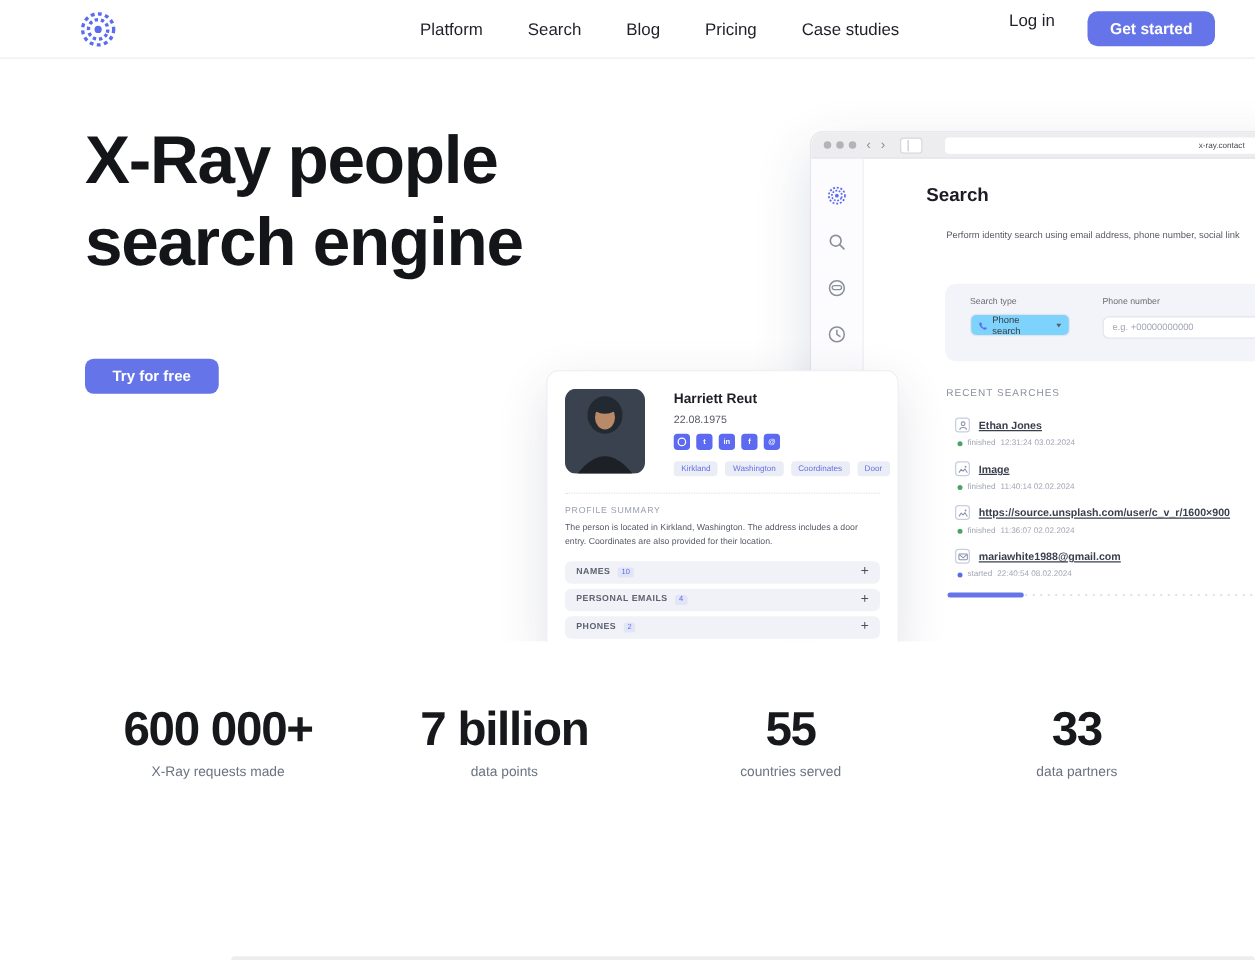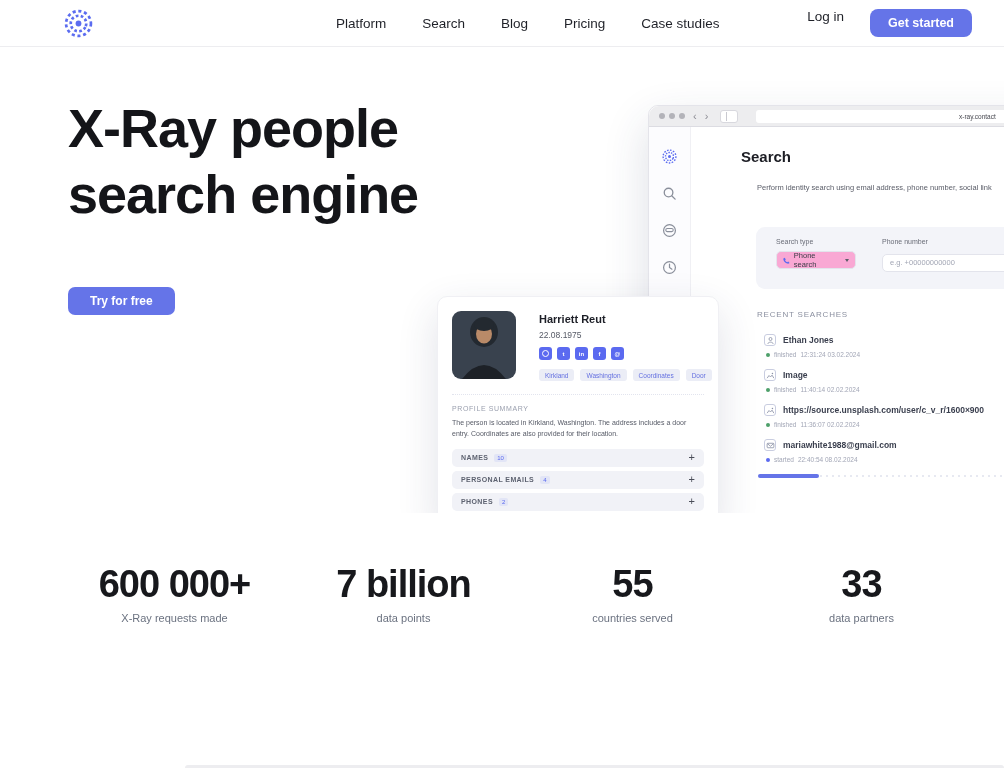--- a/index.html
+++ b/index.html
@@ -48,36 +48,36 @@
            border-right:1px solid #f0f0f4; display:flex; flex-direction:column; align-items:center;
            padding-top:22px; gap:22px; }
   .bside .sicon { width:15px; height:15px; cursor:pointer; }
 
   .bsearch-title { position:absolute; left:92px; top:42px; font-size:15px; font-weight:bold; color:#1c1d24; }
   .bsearch-desc { position:absolute; left:108px; top:77px; font-size:7.5px; color:#5a5d68; white-space:nowrap; }
 
   .bform { position:absolute; left:107px; top:121px; width:345px; height:62px; background:#f3f4f9;
            border-radius:9px; padding:11px 20px; display:flex; gap:26px; }
   .bform .flabel { font-size:7px; color:#6a6d78; margin-bottom:6px; }
-  .fdrop { width:80px; height:18px; background:#f9a8d4; border:1px solid #e3e4ec; border-radius:5px;
+  .fdrop { width:80px; height:18px; background:#7dd3fc; border:1px solid #e3e4ec; border-radius:5px;
            display:flex; align-items:center; padding:0 6px; gap:4px; cursor:pointer; }
   .fdrop span { font-size:7.5px; color:#3a3c46; }
   .caret { width:0; height:0; border-left:2.5px solid transparent; border-right:2.5px solid transparent;
            border-top:3px solid #5a5d68; margin-left:2px; }
   .finput { width:175px; height:18px; background:#fff; border:1px solid #e3e4ec; border-radius:5px;
             font-size:7.5px; color:#3a3c46; padding:0 7px; font-family:"Liberation Sans",sans-serif; }
   .finput::placeholder { color:#a2a6b4; }
 
   .recent-title { position:absolute; left:108px; top:204px; font-size:8px; letter-spacing:.8px; color:#8b90a0; }
   .rlist { position:absolute; left:115px; top:228px; width:310px; }
   .ritem { height:35px; }
   .rtop { display:flex; align-items:center; gap:7px; }
   .ricon { width:12px; height:12px; border:1px solid #c9cde0; border-radius:3px; display:flex;
            align-items:center; justify-content:center; flex:0 0 auto; }
-  .rquery { font-size:8.5px; color:#3a3f4e; font-weight:bold; white-space:nowrap; cursor:pointer; }
+  .rquery { font-size:8.5px; color:#3a3f4e; font-weight:bold; white-space:nowrap; cursor:pointer;text-decoration:underline; }
   .rstatus { display:flex; align-items:center; gap:4px; margin:5px 0 0 2px; }
   .sdot { width:4px; height:4px; border-radius:50%; }
   .sdot.finished { background:#4da06a; }
   .sdot.started { background:#5b6af0; }
   .stext, .stime { font-size:6.5px; color:#a2a6b6; }
 
   .pbar { position:absolute; left:109px; top:368px; width:350px; height:4px; }
   .ptrack { position:absolute; inset:1px 0; background-image:radial-gradient(circle,#dde0ec 1px,transparent 1.2px);
             background-size:6px 3px; background-position:0 50%; }
   .pfill { position:absolute; left:0; top:0; width:61px; height:4px; background:#6574e8; border-radius:2px; }

